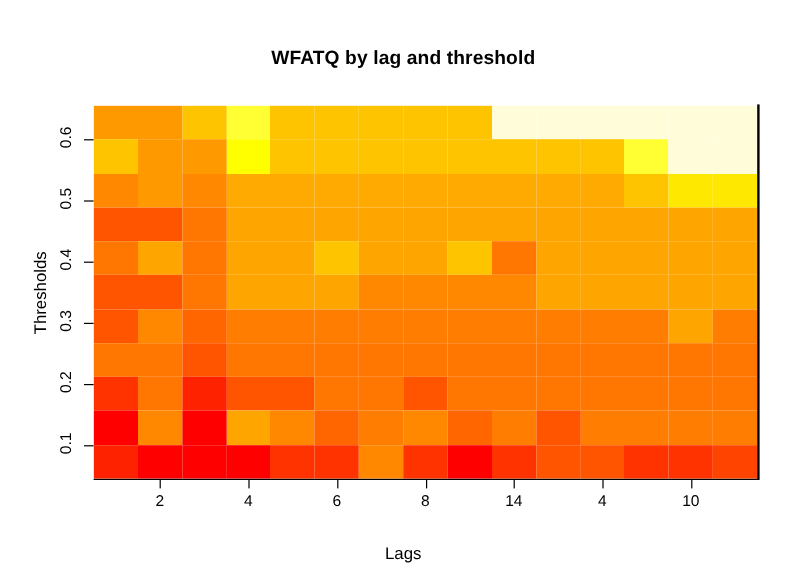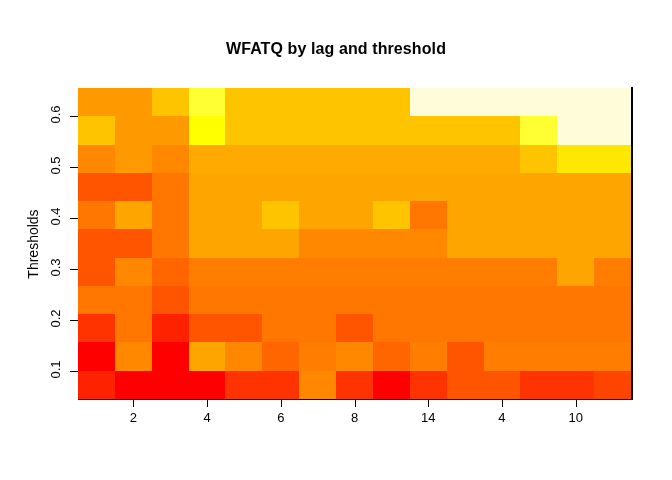--- a/index.html
+++ b/index.html
@@ -311,20 +311,21 @@
       <div class="x-tick-label" style="left: 280.767px;">6</div>
       <div class="x-tick" style="left: 354.5px;"></div>
       <div class="x-tick-label" style="left: 354.5px;">8</div>
       <div class="x-tick" style="left: 428.233px;"></div>
       <div class="x-tick-label" style="left: 428.233px;">14</div>
       <div class="x-tick" style="left: 501.967px;"></div>
       <div class="x-tick-label" style="left: 501.967px;">4</div>
       <div class="x-tick" style="left: 575.7px;"></div>
       <div class="x-tick-label" style="left: 575.7px;">10</div>
     </div>
+  <div id="x-axis-title">Lags</div>
 
   <div id="y-axis-ticks">
       <div class="y-tick" style="top: 354.959px;"></div>
       <div class="y-tick-label" style="top: 345.959px;">0.1</div>
       <div class="y-tick" style="top: 303.975px;"></div>
       <div class="y-tick-label" style="top: 294.975px;">0.2</div>
       <div class="y-tick" style="top: 252.992px;"></div>
       <div class="y-tick-label" style="top: 243.992px;">0.3</div>
       <div class="y-tick" style="top: 202.008px;"></div>
       <div class="y-tick-label" style="top: 193.008px;">0.4</div>

